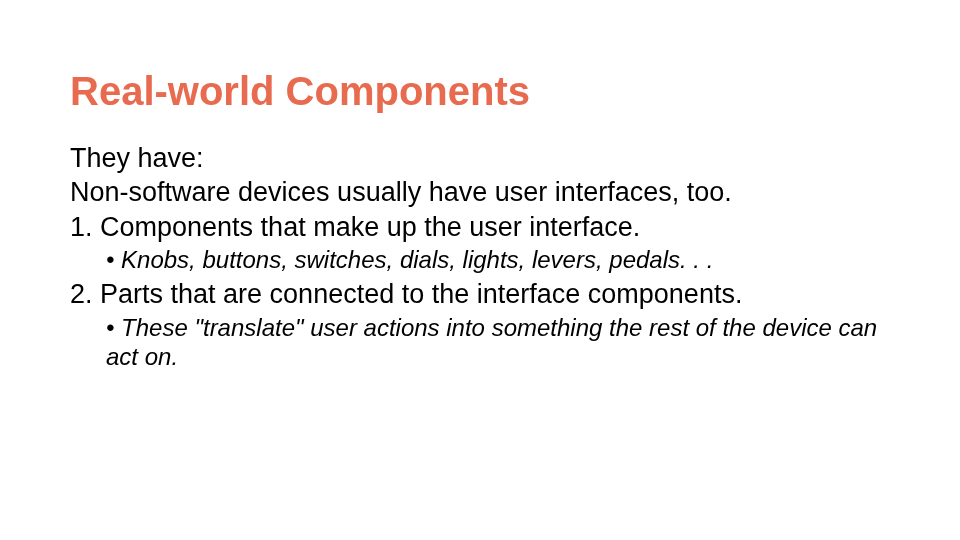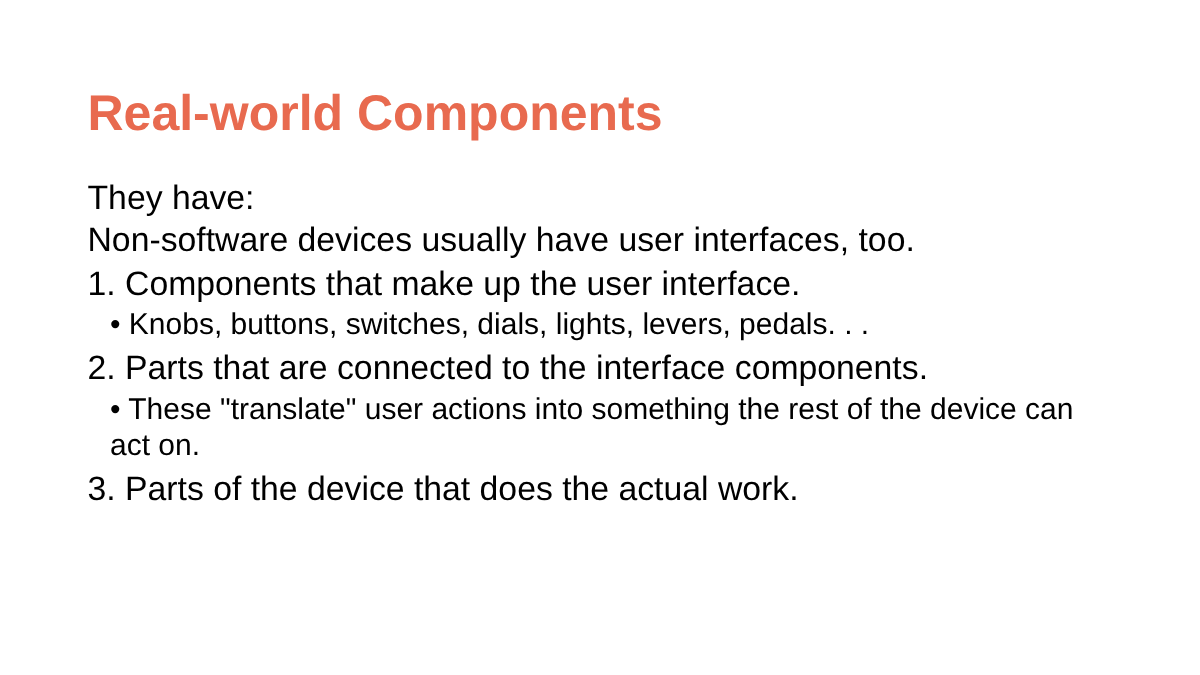--- a/index.html
+++ b/index.html
@@ -29,35 +29,35 @@
     line-height: 1.2;
   }
   .intro {
     margin: 0 0 2px 0;
   }
   .num-item {
     margin: 0 0 0 0;
   }
   .sub-item {
     font-size: 24px;
-    margin: 2px 0 4px 18px;
+    margin: 2px 0 4px 36px;
     line-height: 1.22;
+    font-style: italic;
   }
 </style>
 </head>
 <body>
 
 <div class="slide">
   <h1 class="title">Real-world Components</h1>
 
   <div class="body-text">
     <p class="intro">They have:</p>
     <p class="intro">Non-software devices usually have user interfaces, too.</p>
 
     <p class="num-item">1. Components that make up the user interface.</p>
     <p class="sub-item">• Knobs, buttons, switches, dials, lights, levers, pedals. . .</p>
 
     <p class="num-item">2. Parts that are connected to the interface components.</p>
     <p class="sub-item">• These "translate" user actions into something the rest of the device can act on.</p>
 
-    <p class="num-item">3. Parts of the device that does the actual work.</p>
   </div>
 </div>
 
 </body></html>

